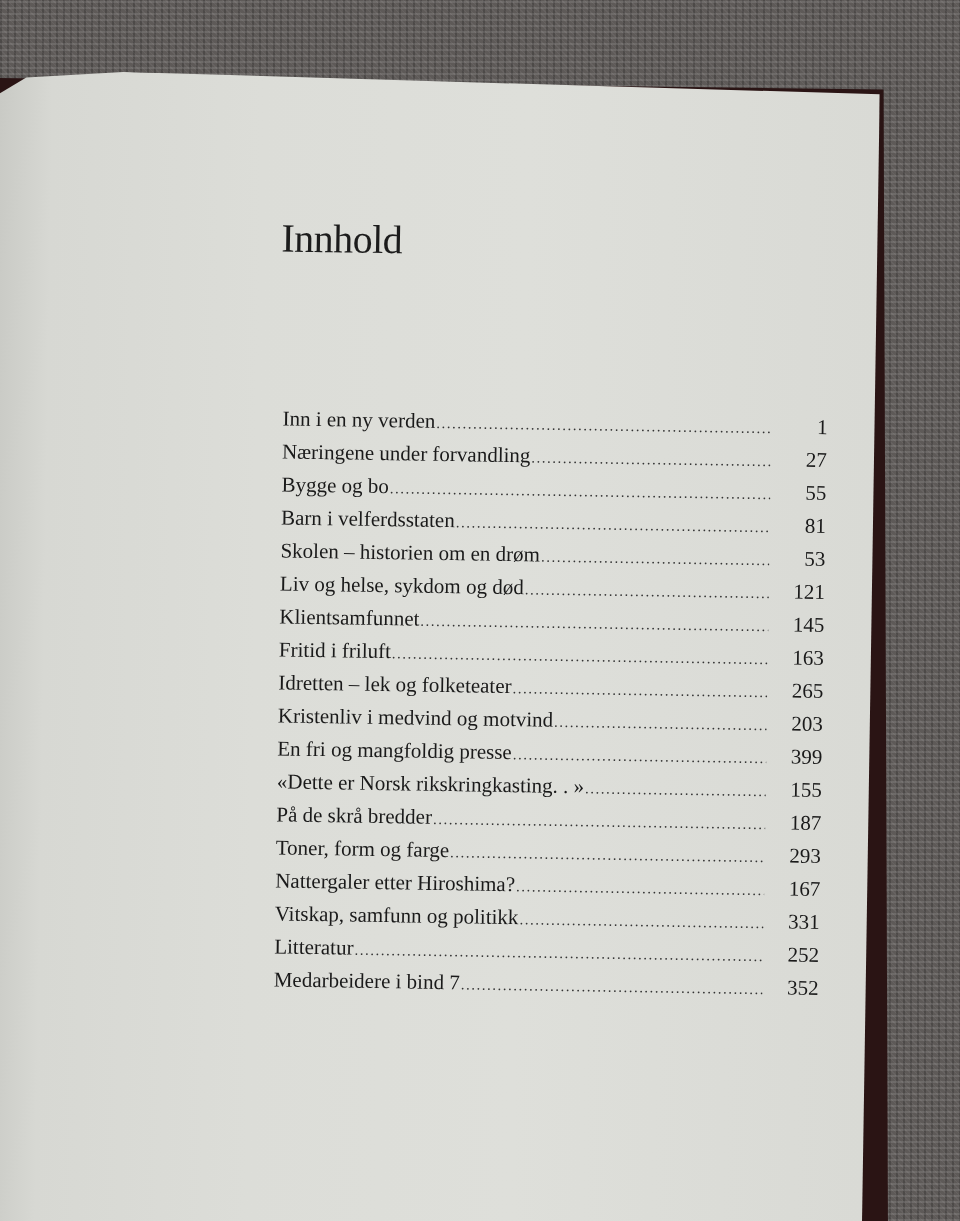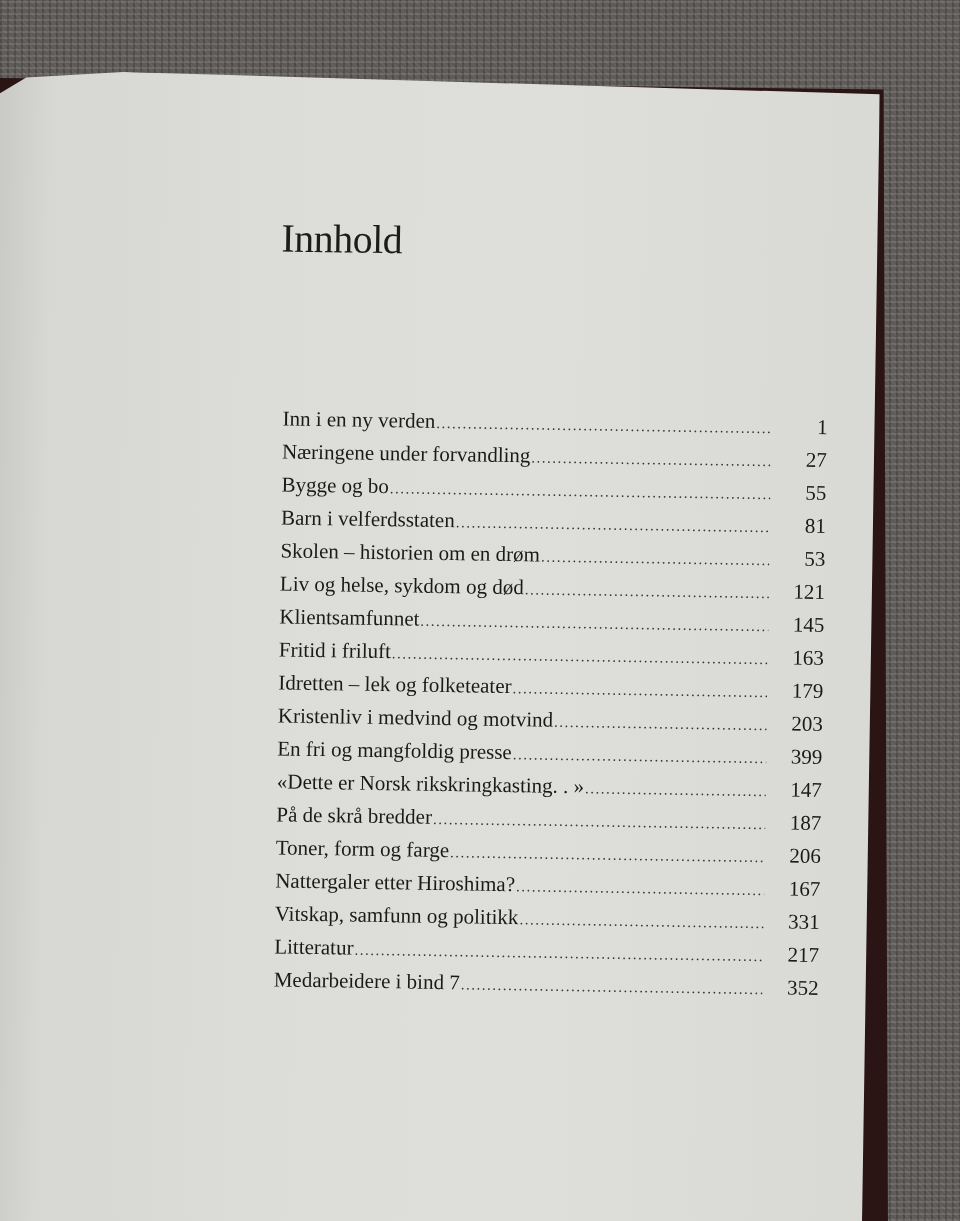--- a/index.html
+++ b/index.html
@@ -87,61 +87,61 @@
         <span class="toc-page">145</span>
       </div>
     <div class="toc-row">
         <span class="toc-label">Fritid i friluft</span>
         <span class="toc-dots"></span>
         <span class="toc-page">163</span>
       </div>
     <div class="toc-row">
         <span class="toc-label">Idretten – lek og folketeater</span>
         <span class="toc-dots"></span>
-        <span class="toc-page">179</span>
+        <span class="toc-page">265</span>
       </div>
     <div class="toc-row">
         <span class="toc-label">Kristenliv i medvind og motvind</span>
         <span class="toc-dots"></span>
         <span class="toc-page">203</span>
       </div>
     <div class="toc-row">
         <span class="toc-label">En fri og mangfoldig presse</span>
         <span class="toc-dots"></span>
         <span class="toc-page">399</span>
       </div>
     <div class="toc-row">
         <span class="toc-label">«Dette er Norsk rikskringkasting. . »</span>
         <span class="toc-dots"></span>
-        <span class="toc-page">147</span>
+        <span class="toc-page">155</span>
       </div>
     <div class="toc-row">
         <span class="toc-label">På de skrå bredder</span>
         <span class="toc-dots"></span>
         <span class="toc-page">187</span>
       </div>
     <div class="toc-row">
         <span class="toc-label">Toner, form og farge</span>
         <span class="toc-dots"></span>
-        <span class="toc-page">206</span>
+        <span class="toc-page">293</span>
       </div>
     <div class="toc-row">
         <span class="toc-label">Nattergaler etter Hiroshima?</span>
         <span class="toc-dots"></span>
         <span class="toc-page">167</span>
       </div>
     <div class="toc-row">
         <span class="toc-label">Vitskap, samfunn og politikk</span>
         <span class="toc-dots"></span>
         <span class="toc-page">331</span>
       </div>
     <div class="toc-row">
         <span class="toc-label">Litteratur</span>
         <span class="toc-dots"></span>
-        <span class="toc-page">217</span>
+        <span class="toc-page">252</span>
       </div>
     <div class="toc-row">
         <span class="toc-label">Medarbeidere i bind 7</span>
         <span class="toc-dots"></span>
         <span class="toc-page">352</span>
       </div>
   </div>
 </div>
 
 </body></html>

